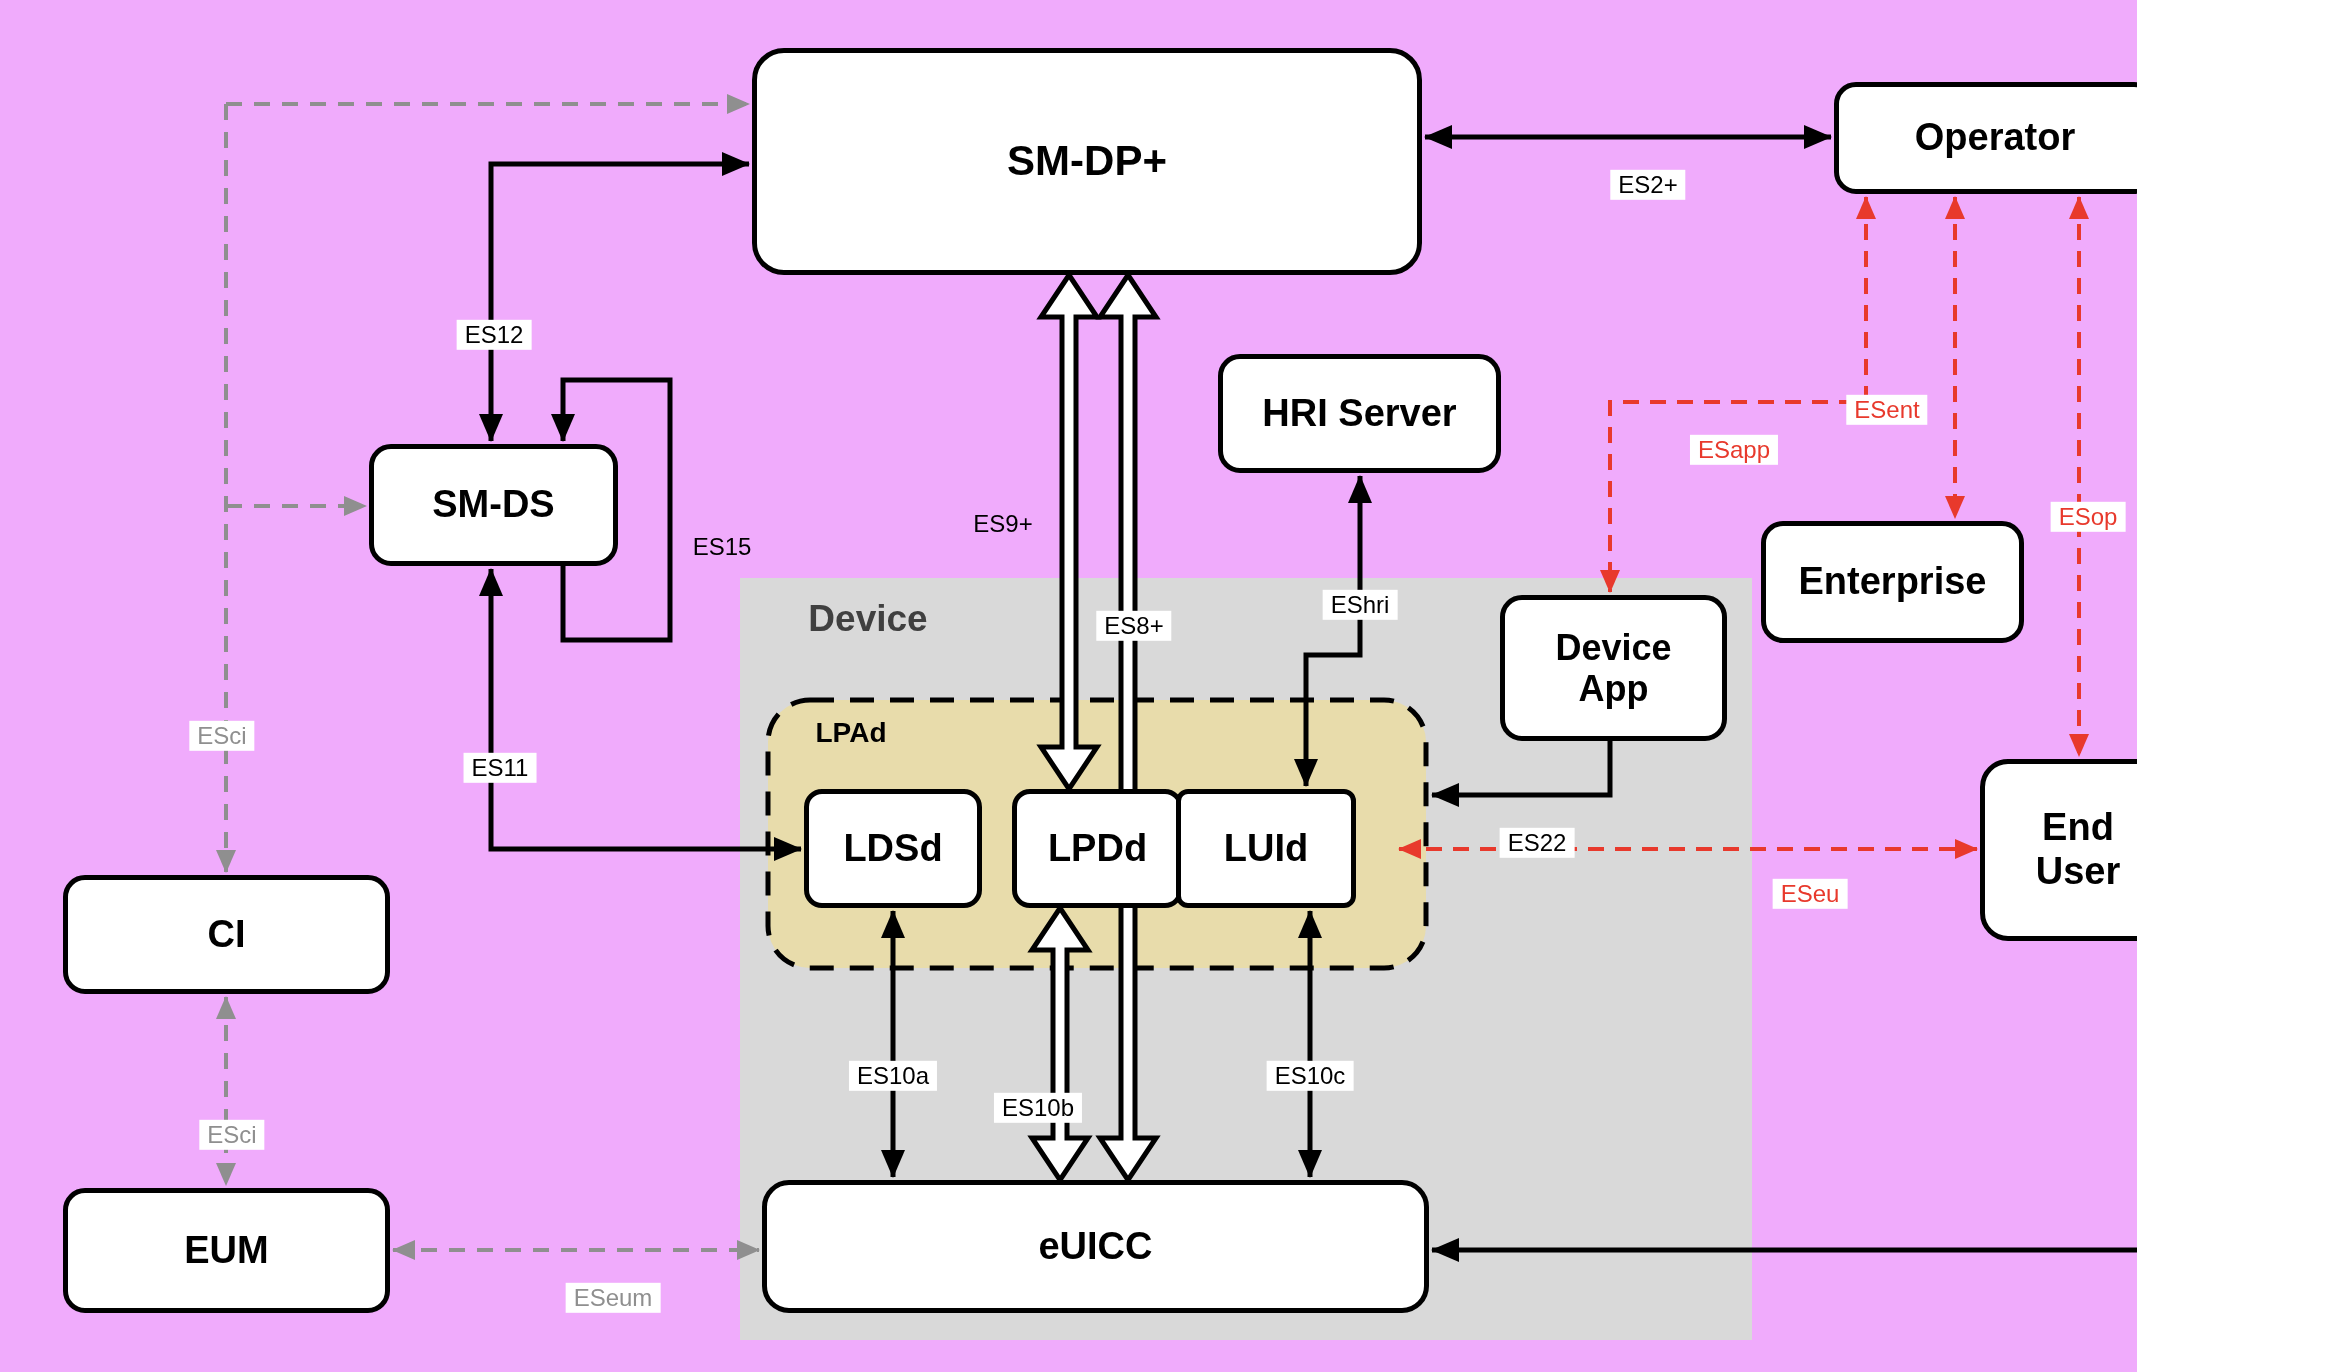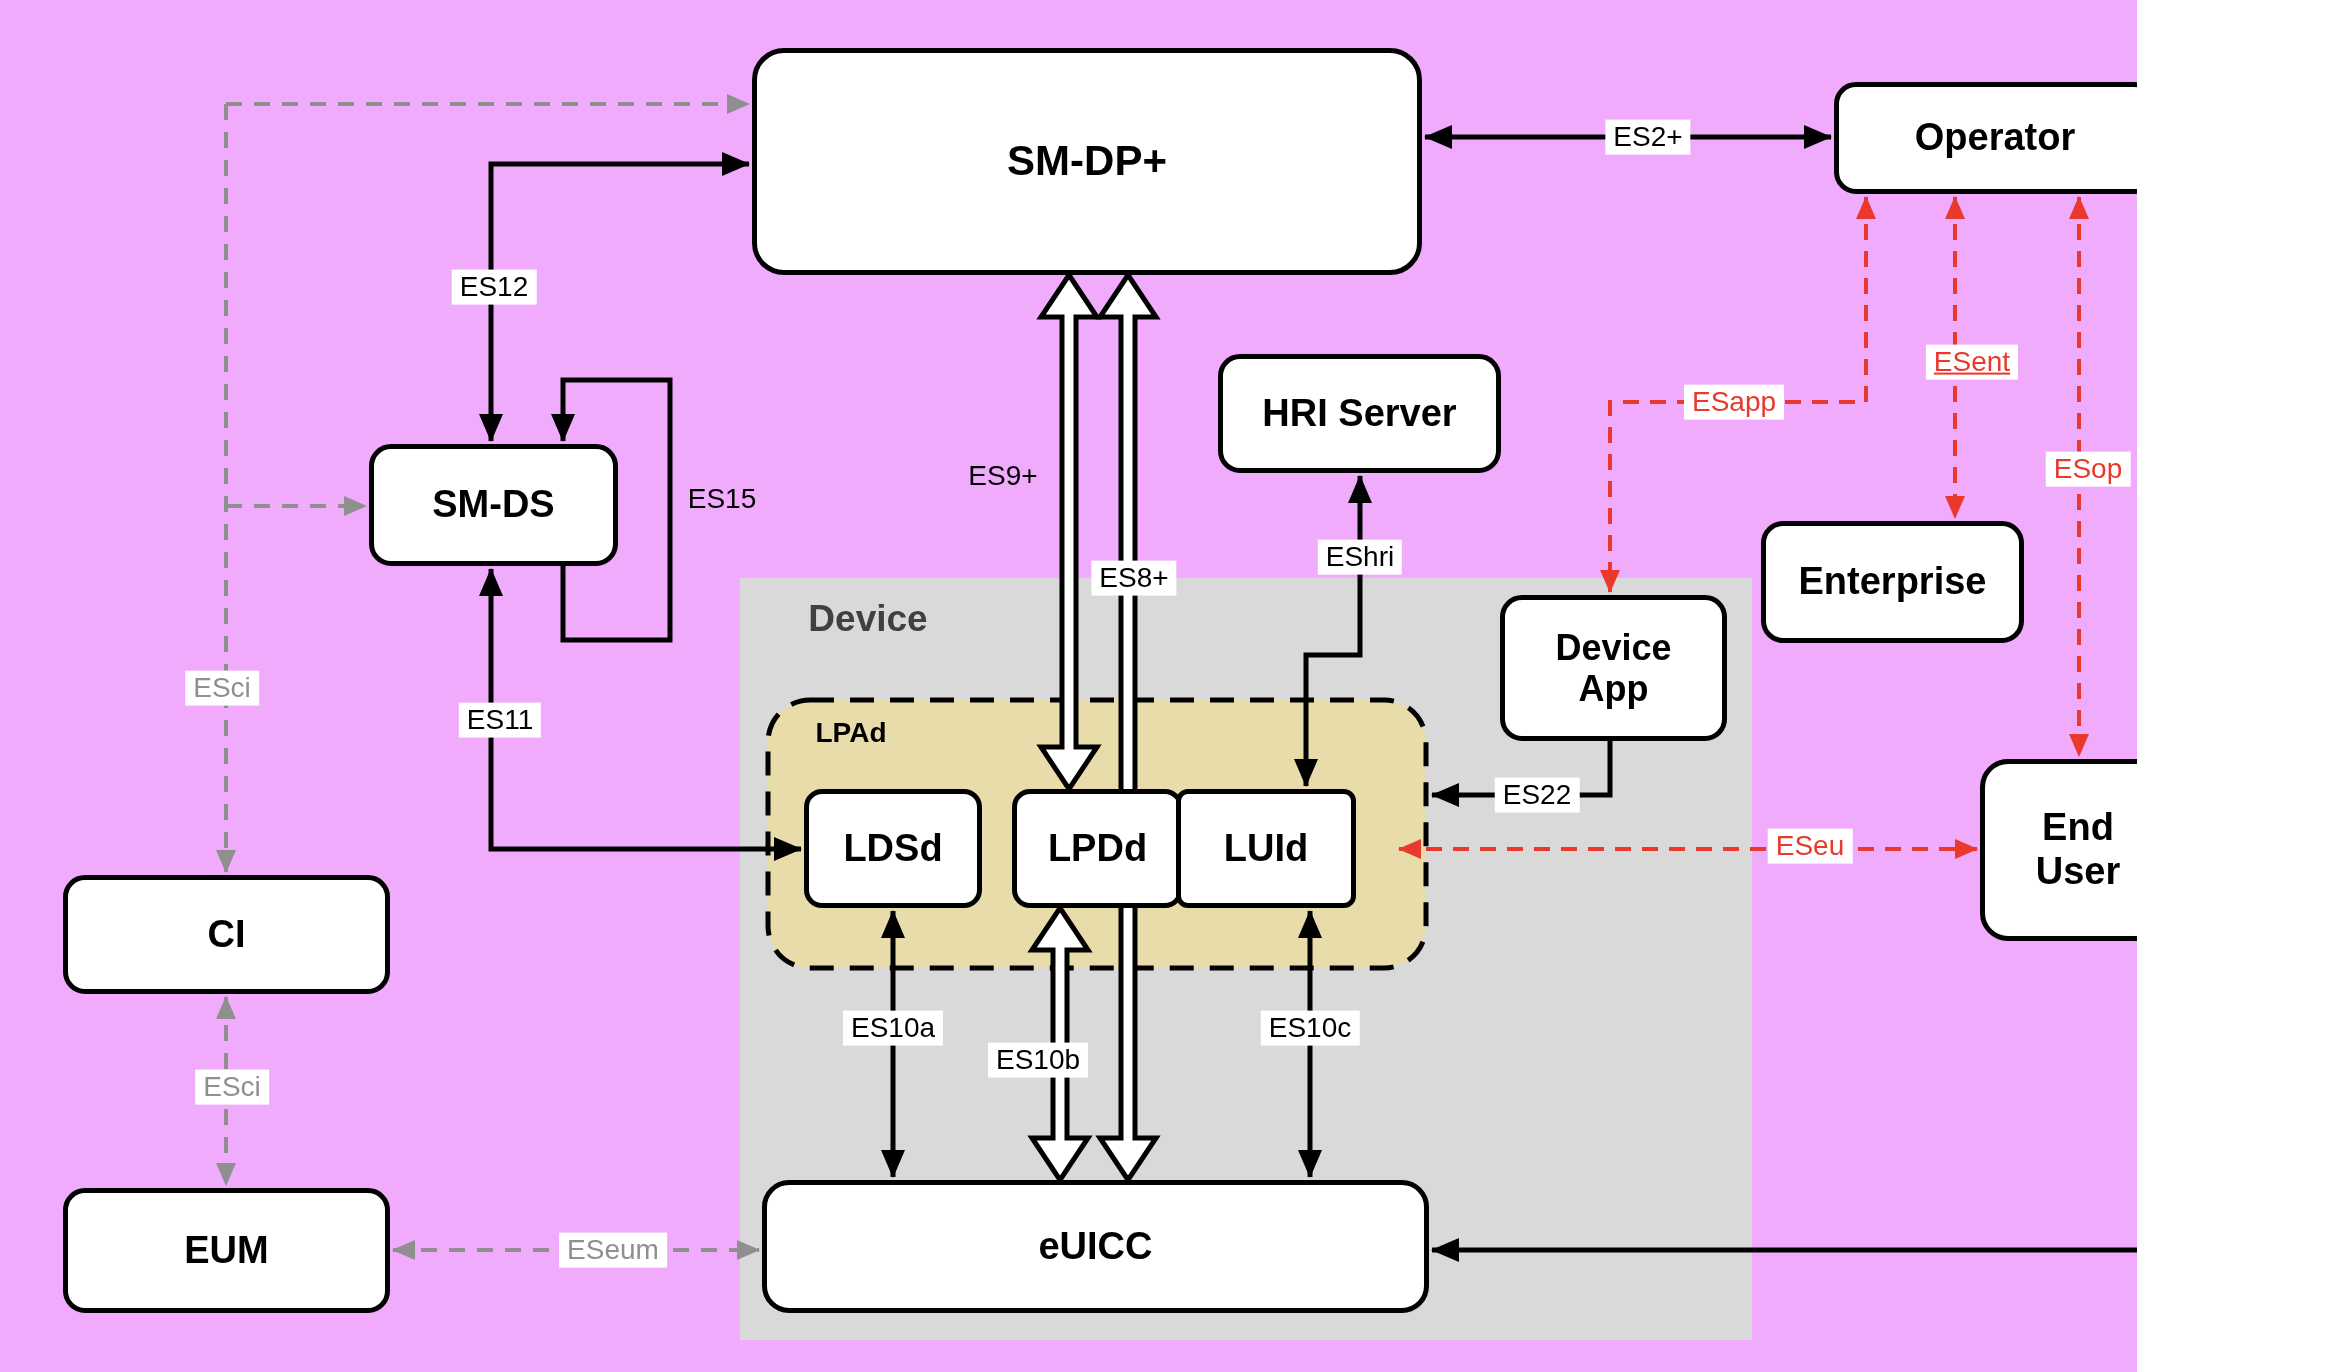--- a/index.html
+++ b/index.html
@@ -8,21 +8,21 @@
   .layer-svg{position:absolute;left:0;top:0;z-index:3;}
   .node{
     position:absolute;z-index:4;box-sizing:border-box;
     background:#fff;border:5px solid #000;border-radius:22px;
     display:flex;align-items:center;justify-content:center;
     font-weight:bold;font-size:38px;color:#000;text-align:center;line-height:1.15;
   }
   .node .txt{display:block;}
   .lbl{
     position:absolute;z-index:5;transform:translate(-50%,-50%);
-    font-size:28px;color:#000;white-space:nowrap;line-height:1.1;
+    font-size:24px;color:#000;white-space:nowrap;line-height:1.1;margin-top:48px;
   }
   .lbl.bg{background:#fff;padding:2px 8px;}
   .lbl.red{color:#e8392c;}
   .lbl.gray{color:#8f8f8f;}
   .area-label{
     position:absolute;z-index:5;transform:translate(-50%,-50%);
     font-weight:bold;white-space:nowrap;
   }
 </style>
 </head>
@@ -139,21 +139,21 @@
 
   <div class="lbl bg" style="left:1648px;top:137px;">ES2+</div>
   <div class="lbl bg" style="left:494px;top:287px;">ES12</div>
   <div class="lbl" style="left:722px;top:499px;">ES15</div>
   <div class="lbl bg" style="left:500px;top:720px;">ES11</div>
   <div class="lbl" style="left:1003px;top:476px;">ES9+</div>
   <div class="lbl bg" style="left:1134px;top:578px;">ES8+</div>
   <div class="lbl bg" style="left:1360px;top:557px;">EShri</div>
   <div class="lbl bg" style="left:1537px;top:795px;">ES22</div>
   <div class="lbl bg red" style="left:1734px;top:402px;">ESapp</div>
-  <div class="lbl bg red" style="left:1972px;top:362px;text-decoration:underline;">ESent</div>
+  <div class="lbl bg red" style="left:1887px;top:362px;">ESent</div>
   <div class="lbl bg red" style="left:2088px;top:469px;">ESop</div>
   <div class="lbl bg" style="left:2274px;top:540px;">ES6</div>
   <div class="lbl bg red" style="left:1810px;top:846px;">ESeu</div>
   <div class="lbl bg" style="left:893px;top:1028px;">ES10a</div>
   <div class="lbl bg" style="left:1038px;top:1060px;">ES10b</div>
   <div class="lbl bg" style="left:1310px;top:1028px;text-align:right;">ES10c</div>
   <div class="lbl bg gray" style="left:222px;top:688px;">ESci</div>
   <div class="lbl bg gray" style="left:232px;top:1087px;">ESci</div>
   <div class="lbl bg gray" style="left:613px;top:1250px;">ESeum</div>
 

